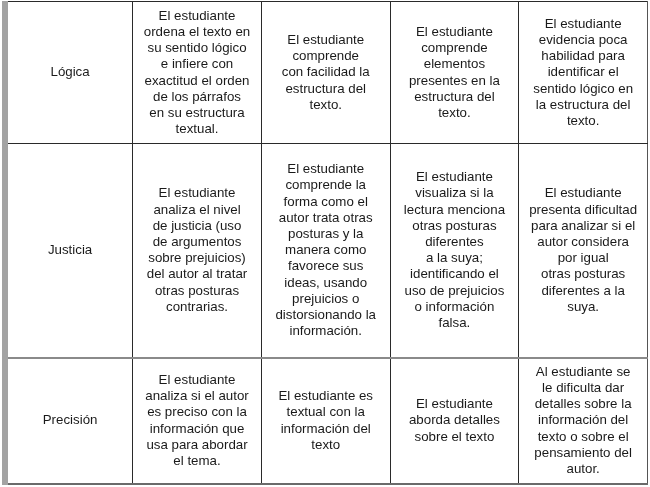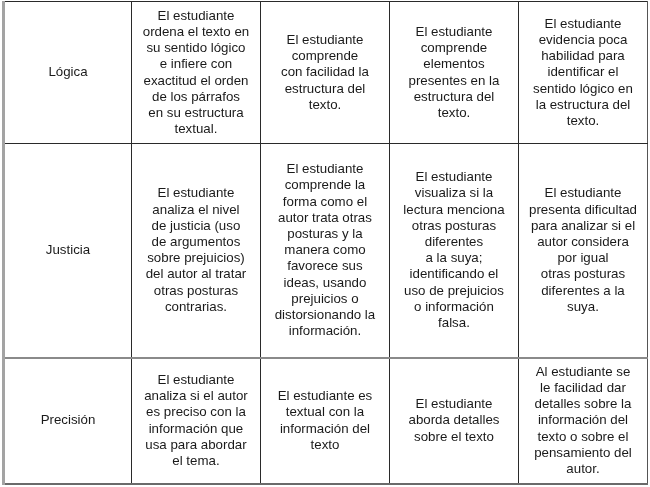--- a/index.html
+++ b/index.html
@@ -26,21 +26,21 @@
     .rubric td {
       border: 1.5px solid #2a2a2a;
       text-align: center;
       vertical-align: middle;
       font-size: 13.3px;
       line-height: 16.2px;
       padding: 0 4px;
       white-space: pre-line;
     }
     .rubric tr td:first-child {
-      border-left: 3px solid #a3a3a3;
+      border-left: 6px solid #a3a3a3;
     }
     .rubric tr.row-justicia td {
       border-bottom: 2.5px solid #8a8a8a;
     }
     .rubric tr.row-precision td {
       border-bottom: 2.5px solid #6a6a6a;
     }
     .rubric td:last-child {
       border-right: 1.5px solid #555555;
     }
@@ -140,21 +140,21 @@
 usa para abordar
 el tema.</td>
       <td>El estudiante es
 textual con la
 información del
 texto</td>
       <td>El estudiante
 aborda detalles
 sobre el texto</td>
       <td>Al estudiante se
-le facilidad dar
+le dificulta dar
 detalles sobre la
 información del
 texto o sobre el
 pensamiento del
 autor.</td>
     </tr>
   </tbody>
 </table>
 
 </body></html>

